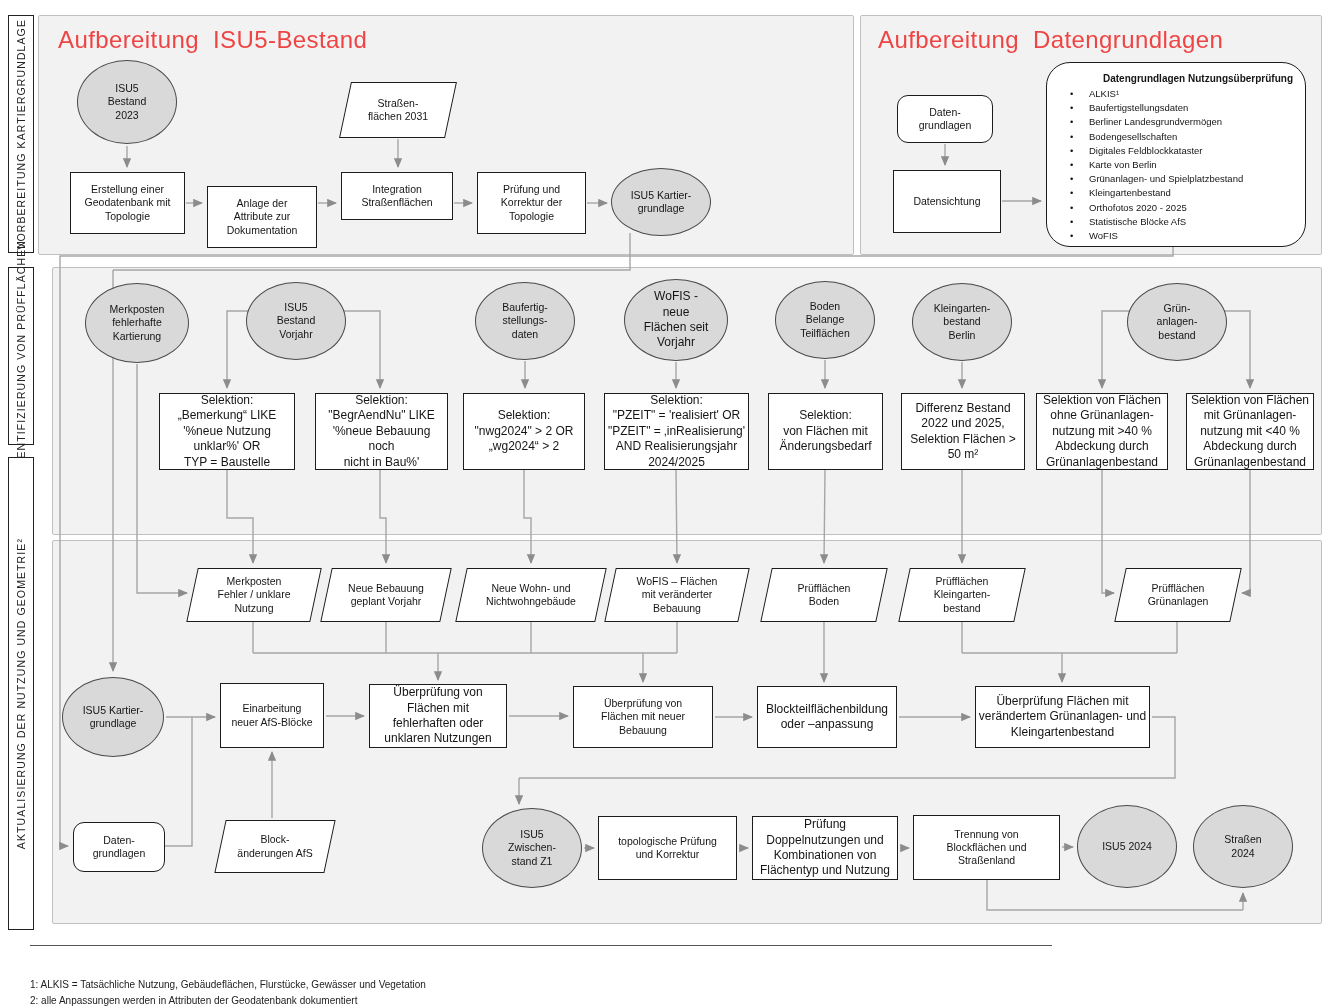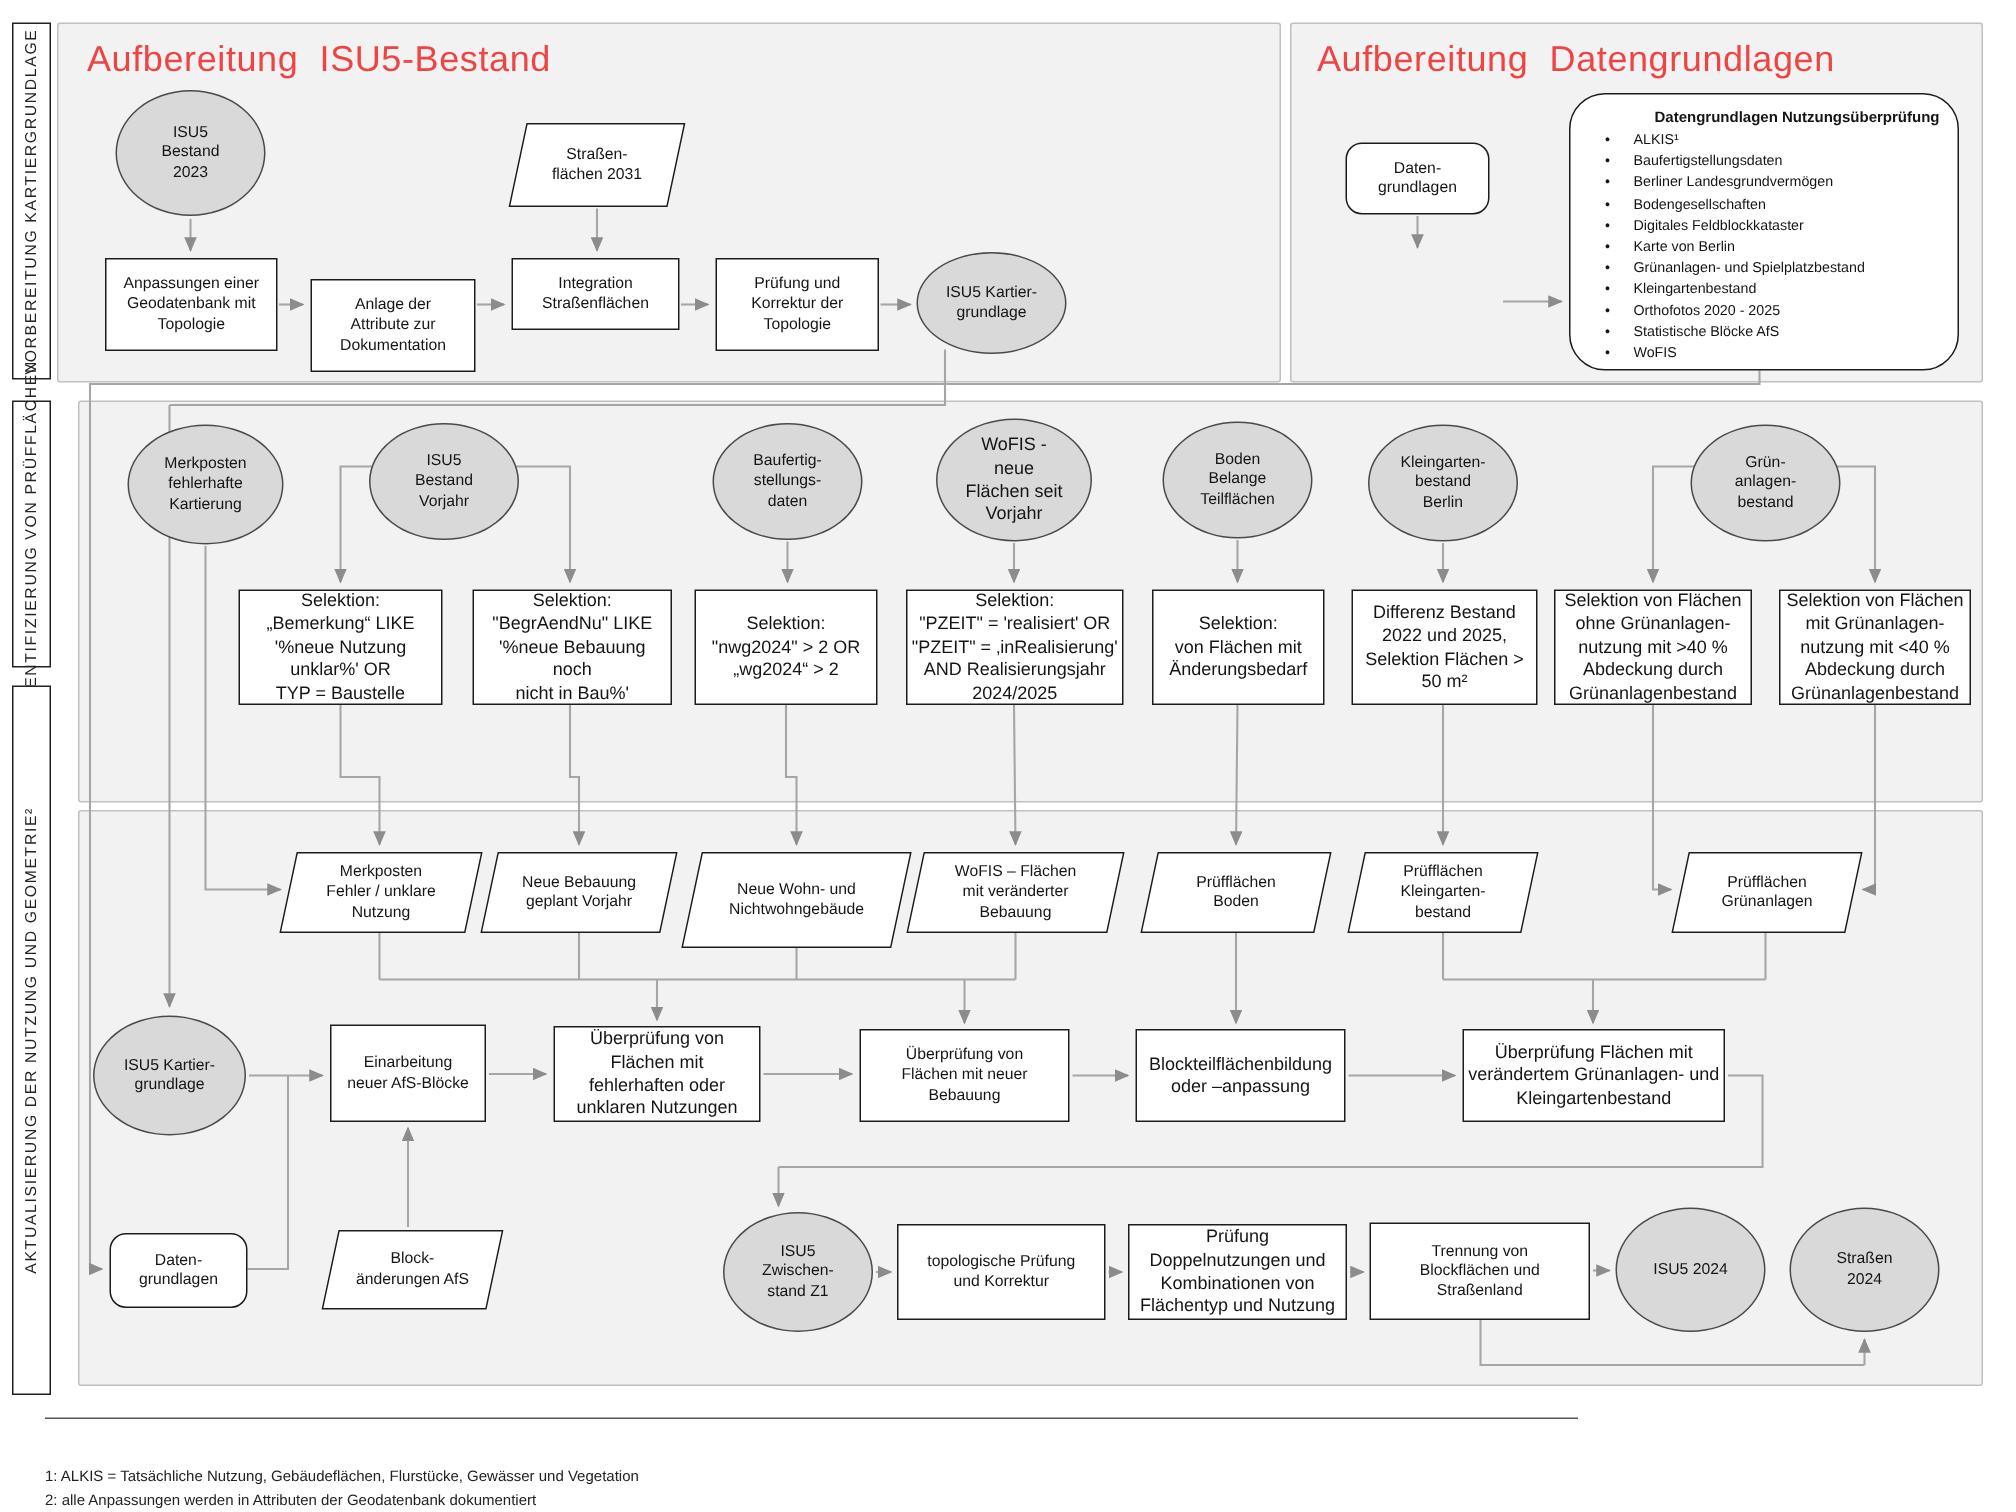--- a/index.html
+++ b/index.html
@@ -115,36 +115,37 @@
   </svg>
 
   <div class="node ellipse" style="left:77px;top:60px;width:100px;height:84px;">ISU5
 Bestand
 2023</div>
   <div class="para" style="left:345px;top:82px;width:106px;height:56px;">
     <div class="shape"></div>
     <div class="lbl">Straßen-
 flächen 2031</div>
   </div>
-  <div class="node box" style="left:70px;top:172px;width:115px;height:62px;">Anpassungen einer
+  <div class="node box" style="left:70px;top:172px;width:115px;height:62px;">Erstellung einer
 Geodatenbank mit
 Topologie</div>
   <div class="node box" style="left:207px;top:186px;width:110px;height:62px;">Anlage der
 Attribute zur
 Dokumentation</div>
   <div class="node box" style="left:341px;top:172px;width:112px;height:48px;">Integration
 Straßenflächen</div>
   <div class="node box" style="left:477px;top:172px;width:109px;height:62px;">Prüfung und
 Korrektur der
 Topologie</div>
   <div class="node ellipse" style="left:611px;top:168px;width:100px;height:68px;">ISU5 Kartier-
 grundlage</div>
 
   <div class="node rounded" style="left:897px;top:95px;width:96px;height:48px;">Daten-
 grundlagen</div>
+  <div class="node box" style="left:893px;top:170px;width:108px;height:63px;">Datensichtung</div>
   <div class="listbox" style="left:1046px;top:62px;width:260px;height:185px;">
     <div class="lt">Datengrundlagen Nutzungsüberprüfung</div>
     <ul>
       <li>ALKIS¹</li>
       <li>Baufertigstellungsdaten</li>
       <li>Berliner Landesgrundvermögen</li>
       <li>Bodengesellschaften</li>
       <li>Digitales Feldblockkataster</li>
       <li>Karte von Berlin</li>
       <li>Grünanlagen- und Spielplatzbestand</li>
@@ -217,21 +218,21 @@
     <div class="shape"></div>
     <div class="lbl">Merkposten
 Fehler / unklare
 Nutzung</div>
   </div>
   <div class="para" style="left:326px;top:568px;width:120px;height:54px;">
     <div class="shape"></div>
     <div class="lbl">Neue Bebauung
 geplant Vorjahr</div>
   </div>
-  <div class="para" style="left:461px;top:568px;width:140px;height:64px;">
+  <div class="para" style="left:461px;top:568px;width:140px;height:54px;">
     <div class="shape"></div>
     <div class="lbl">Neue Wohn- und
 Nichtwohngebäude</div>
   </div>
   <div class="para" style="left:610px;top:568px;width:134px;height:54px;">
     <div class="shape"></div>
     <div class="lbl">WoFIS – Flächen
 mit veränderter
 Bebauung</div>
   </div>

